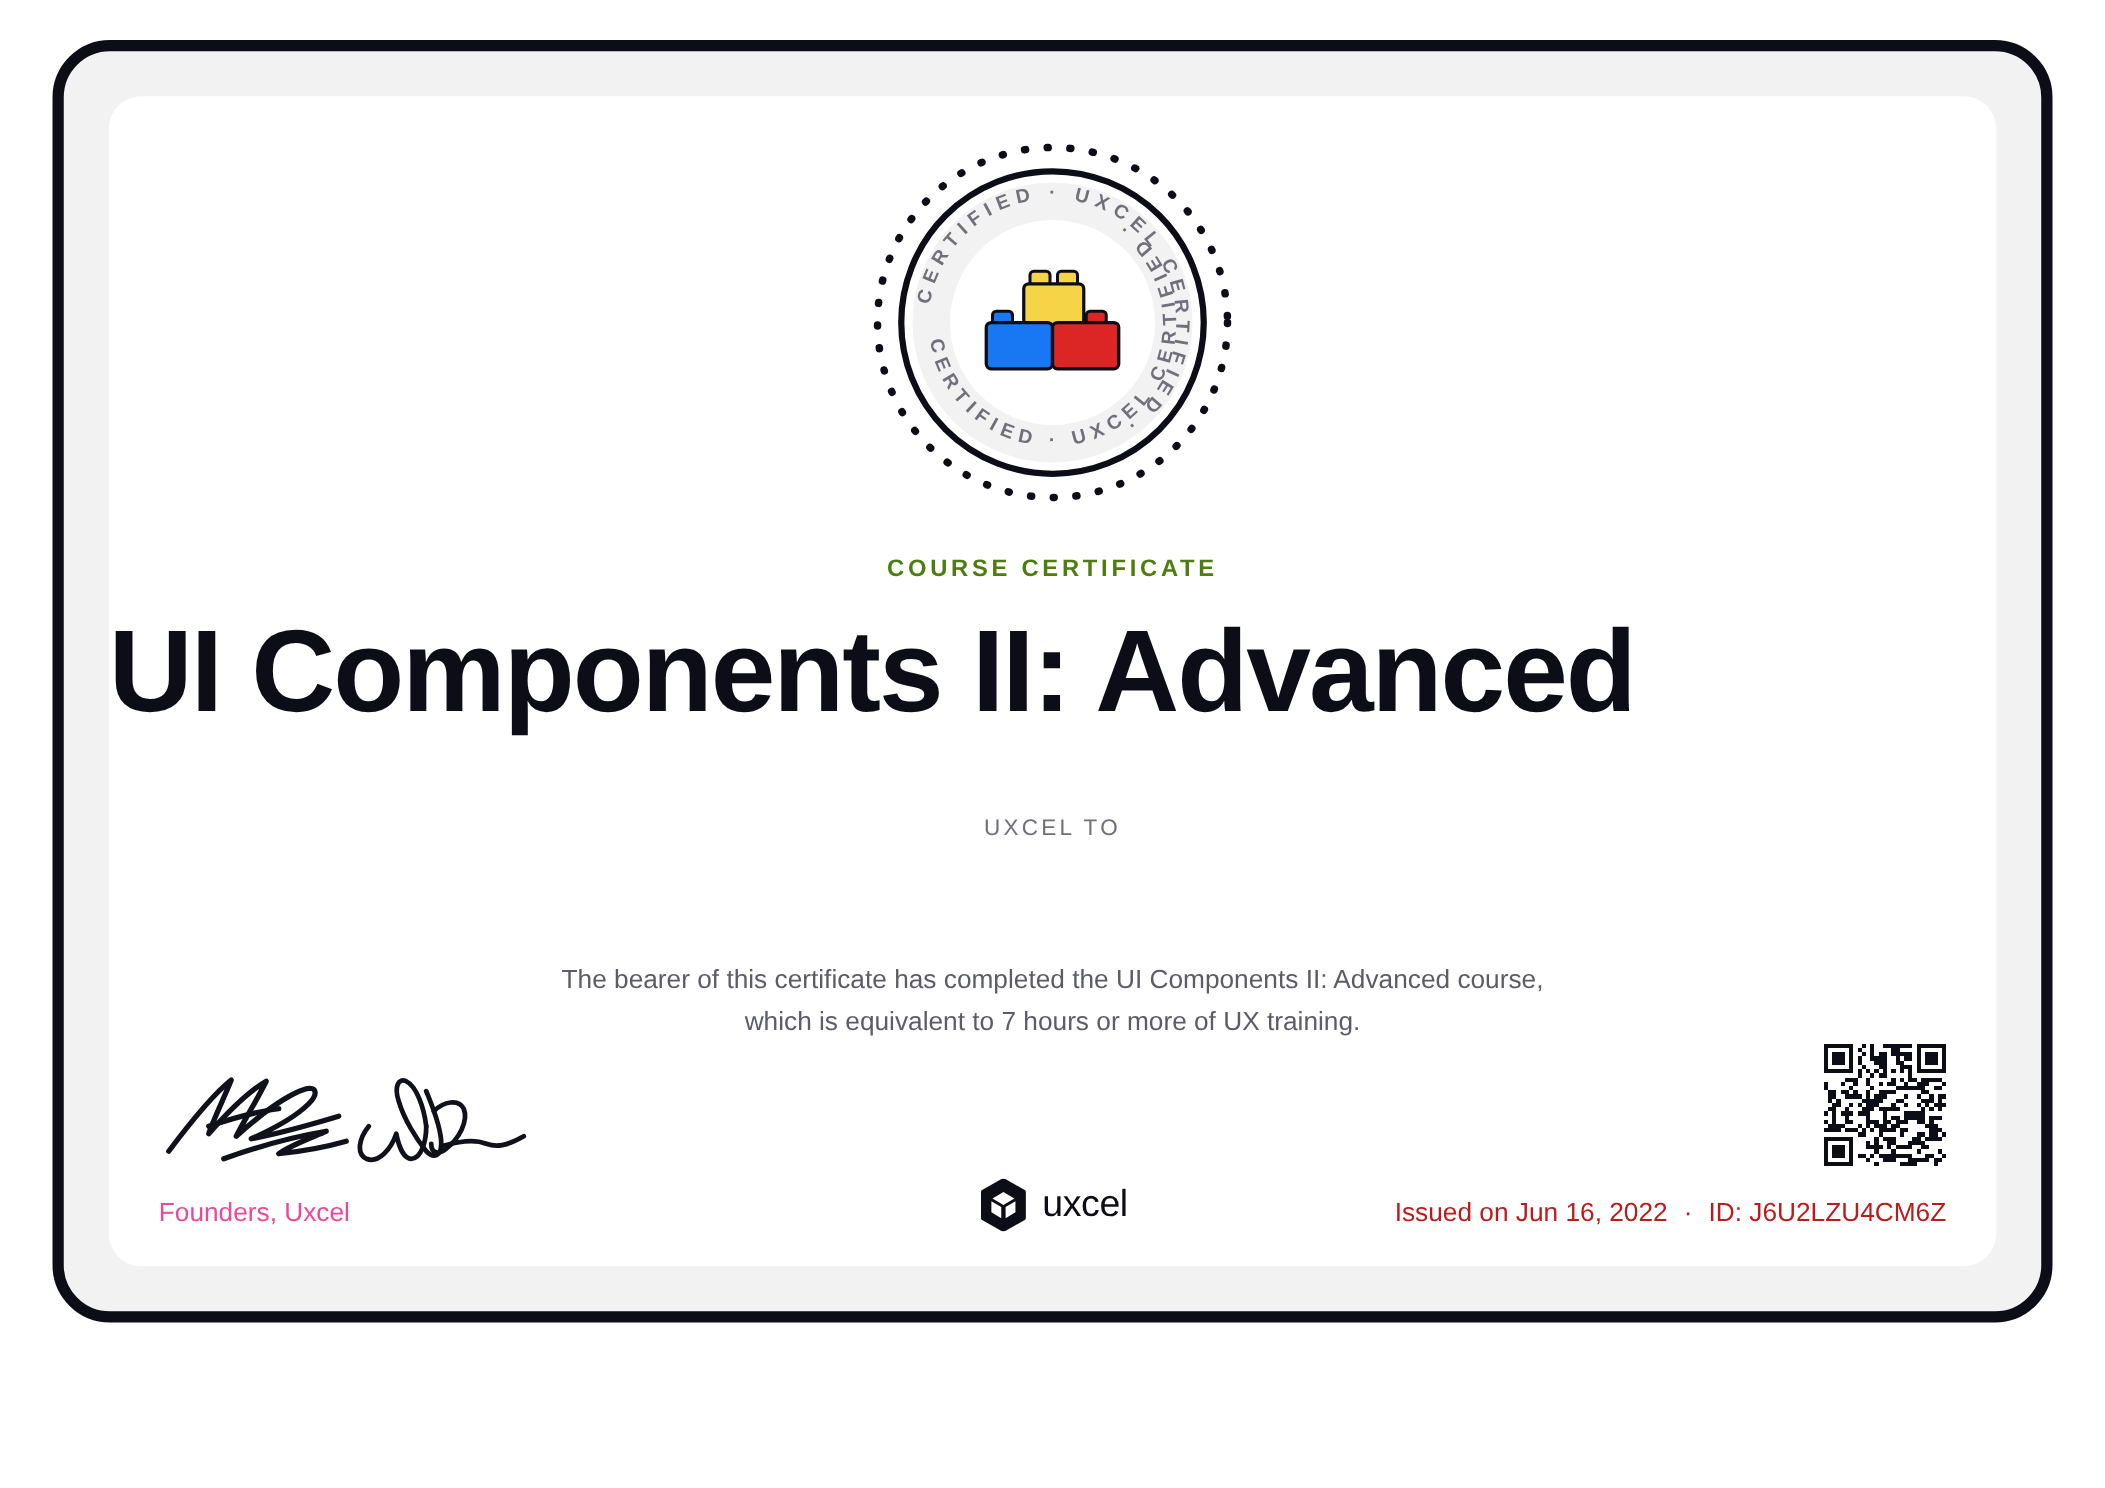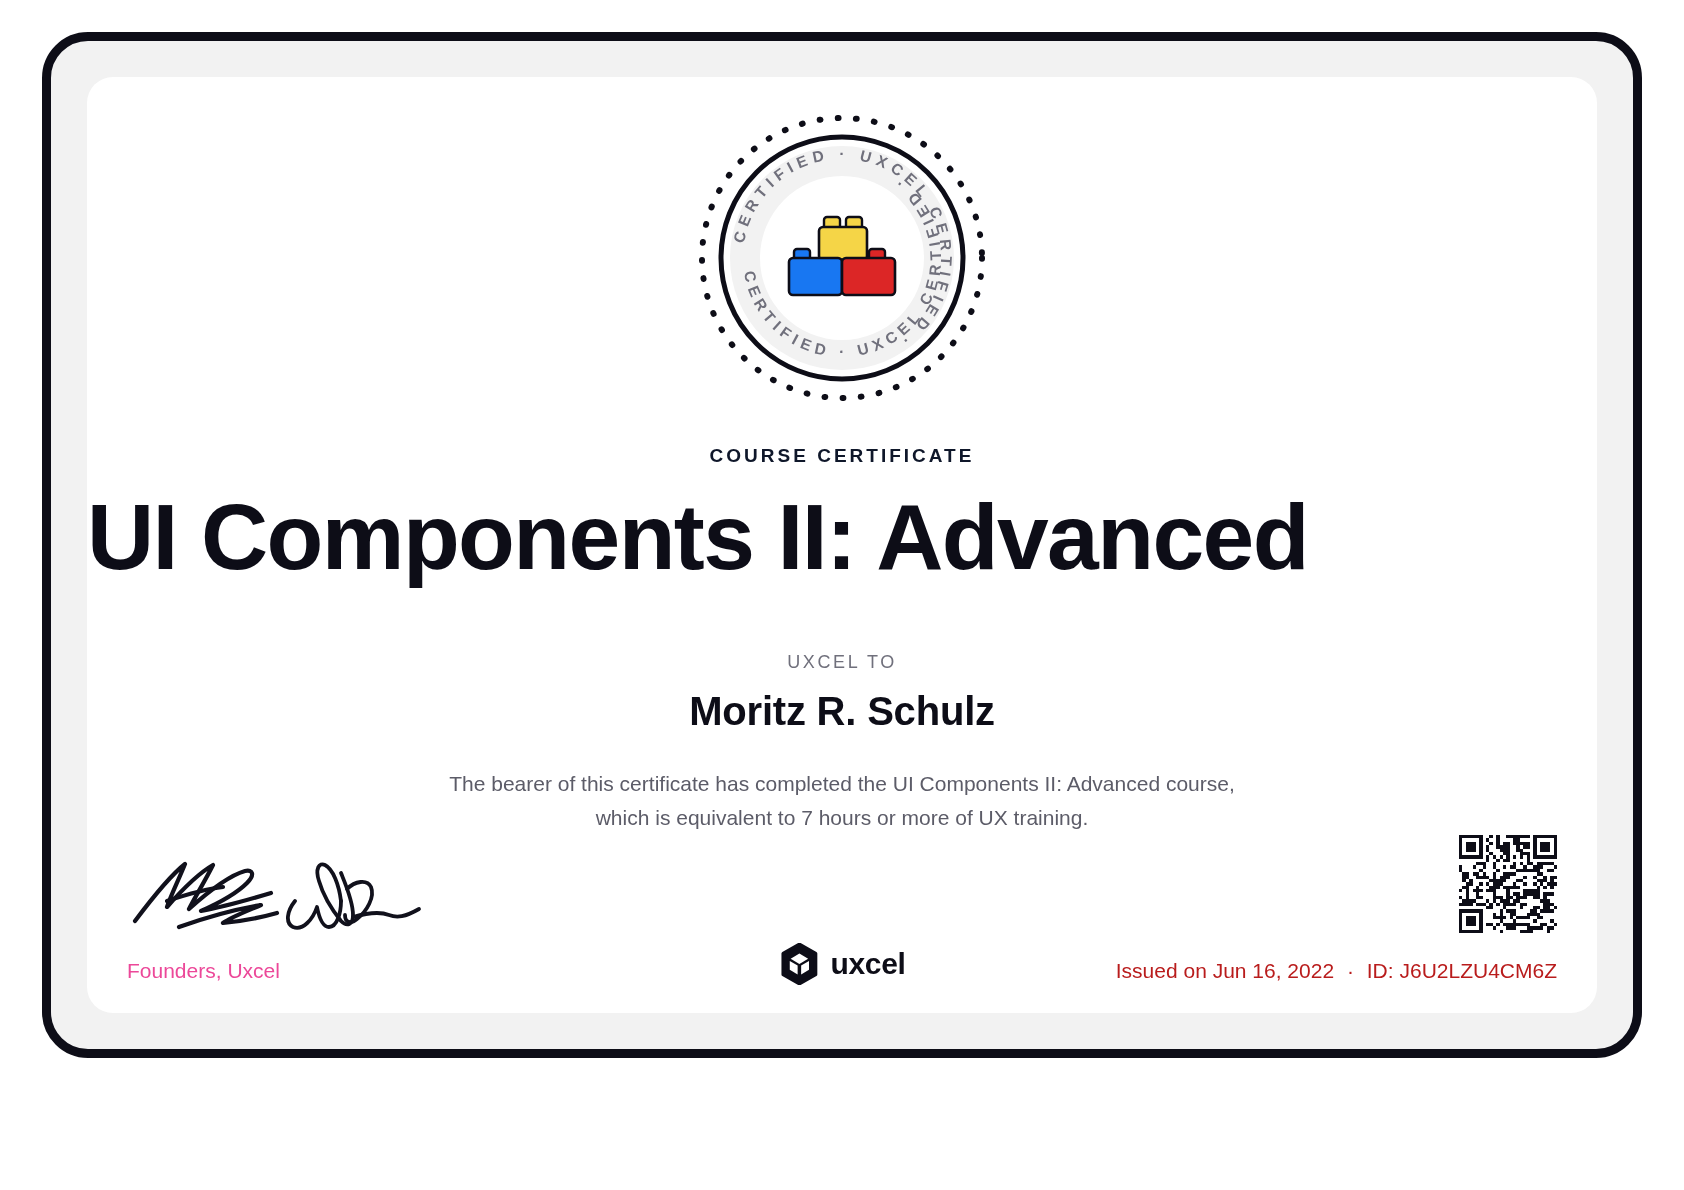--- a/index.html
+++ b/index.html
@@ -50,21 +50,21 @@
   
   .eyebrow {
     position: absolute;
     left: 0;
     right: 0;
     top: 368px;
     text-align: center;
     font-size: 19px;
     font-weight: 700;
     letter-spacing: 3.0px;
-    color: #0f172a;
+    color: #4d7c0f;
   }
   .course-title {
     position: absolute;
     left: 0;
     right: 0;
     top: 410px;
     text-align: left;
     font-size: 93px;
     line-height: 1.08;
     font-weight: 700;
@@ -127,21 +127,21 @@
     left: 50%;
     transform: translateX(-50%);
     top: 866px;
     display: flex;
     align-items: center;
     gap: 10px;
   }
   .brand-mark { width: 42px; height: 42px; display: block; }
   .brand-name {
     font-size: 30px;
-    font-weight: 700;
+    font-weight: 400;
     color: #0d0d17;
     letter-spacing: -0.3px;
   }
   .issue-meta {
     position: absolute;
     right: 40px;
     top: 882px;
     font-size: 21px;
     color: #b91c1c;
     white-space: nowrap;
@@ -205,21 +205,20 @@
         </g>
       </svg>
     </div>
 
     <div class="eyebrow">COURSE CERTIFICATE</div>
 
     <div class="course-title">UI Components II: Advanced</div>
 
     <div class="issued-label">UXCEL TO</div>
 
-    <div class="recipient-name">Moritz R. Schulz</div>
 
     <div class="description">The bearer of this certificate has completed the UI Components II: Advanced course, which is equivalent to 7 hours or more of UX training.</div>
 
     <div class="signatures">
       <svg viewBox="0 0 300 92" width="300" height="92" aria-hidden="true">
         <g fill="none" stroke="#11111c" stroke-linecap="round" stroke-linejoin="round">
 
           <g stroke-width="4.2">
             <path d="M8,82 C26,58 44,36 58,25 C52,40 44,56 40,68 C54,52 72,34 86,26
                      C78,42 68,58 62,70 C82,52 104,36 118,32 C126,30 128,36 120,44

